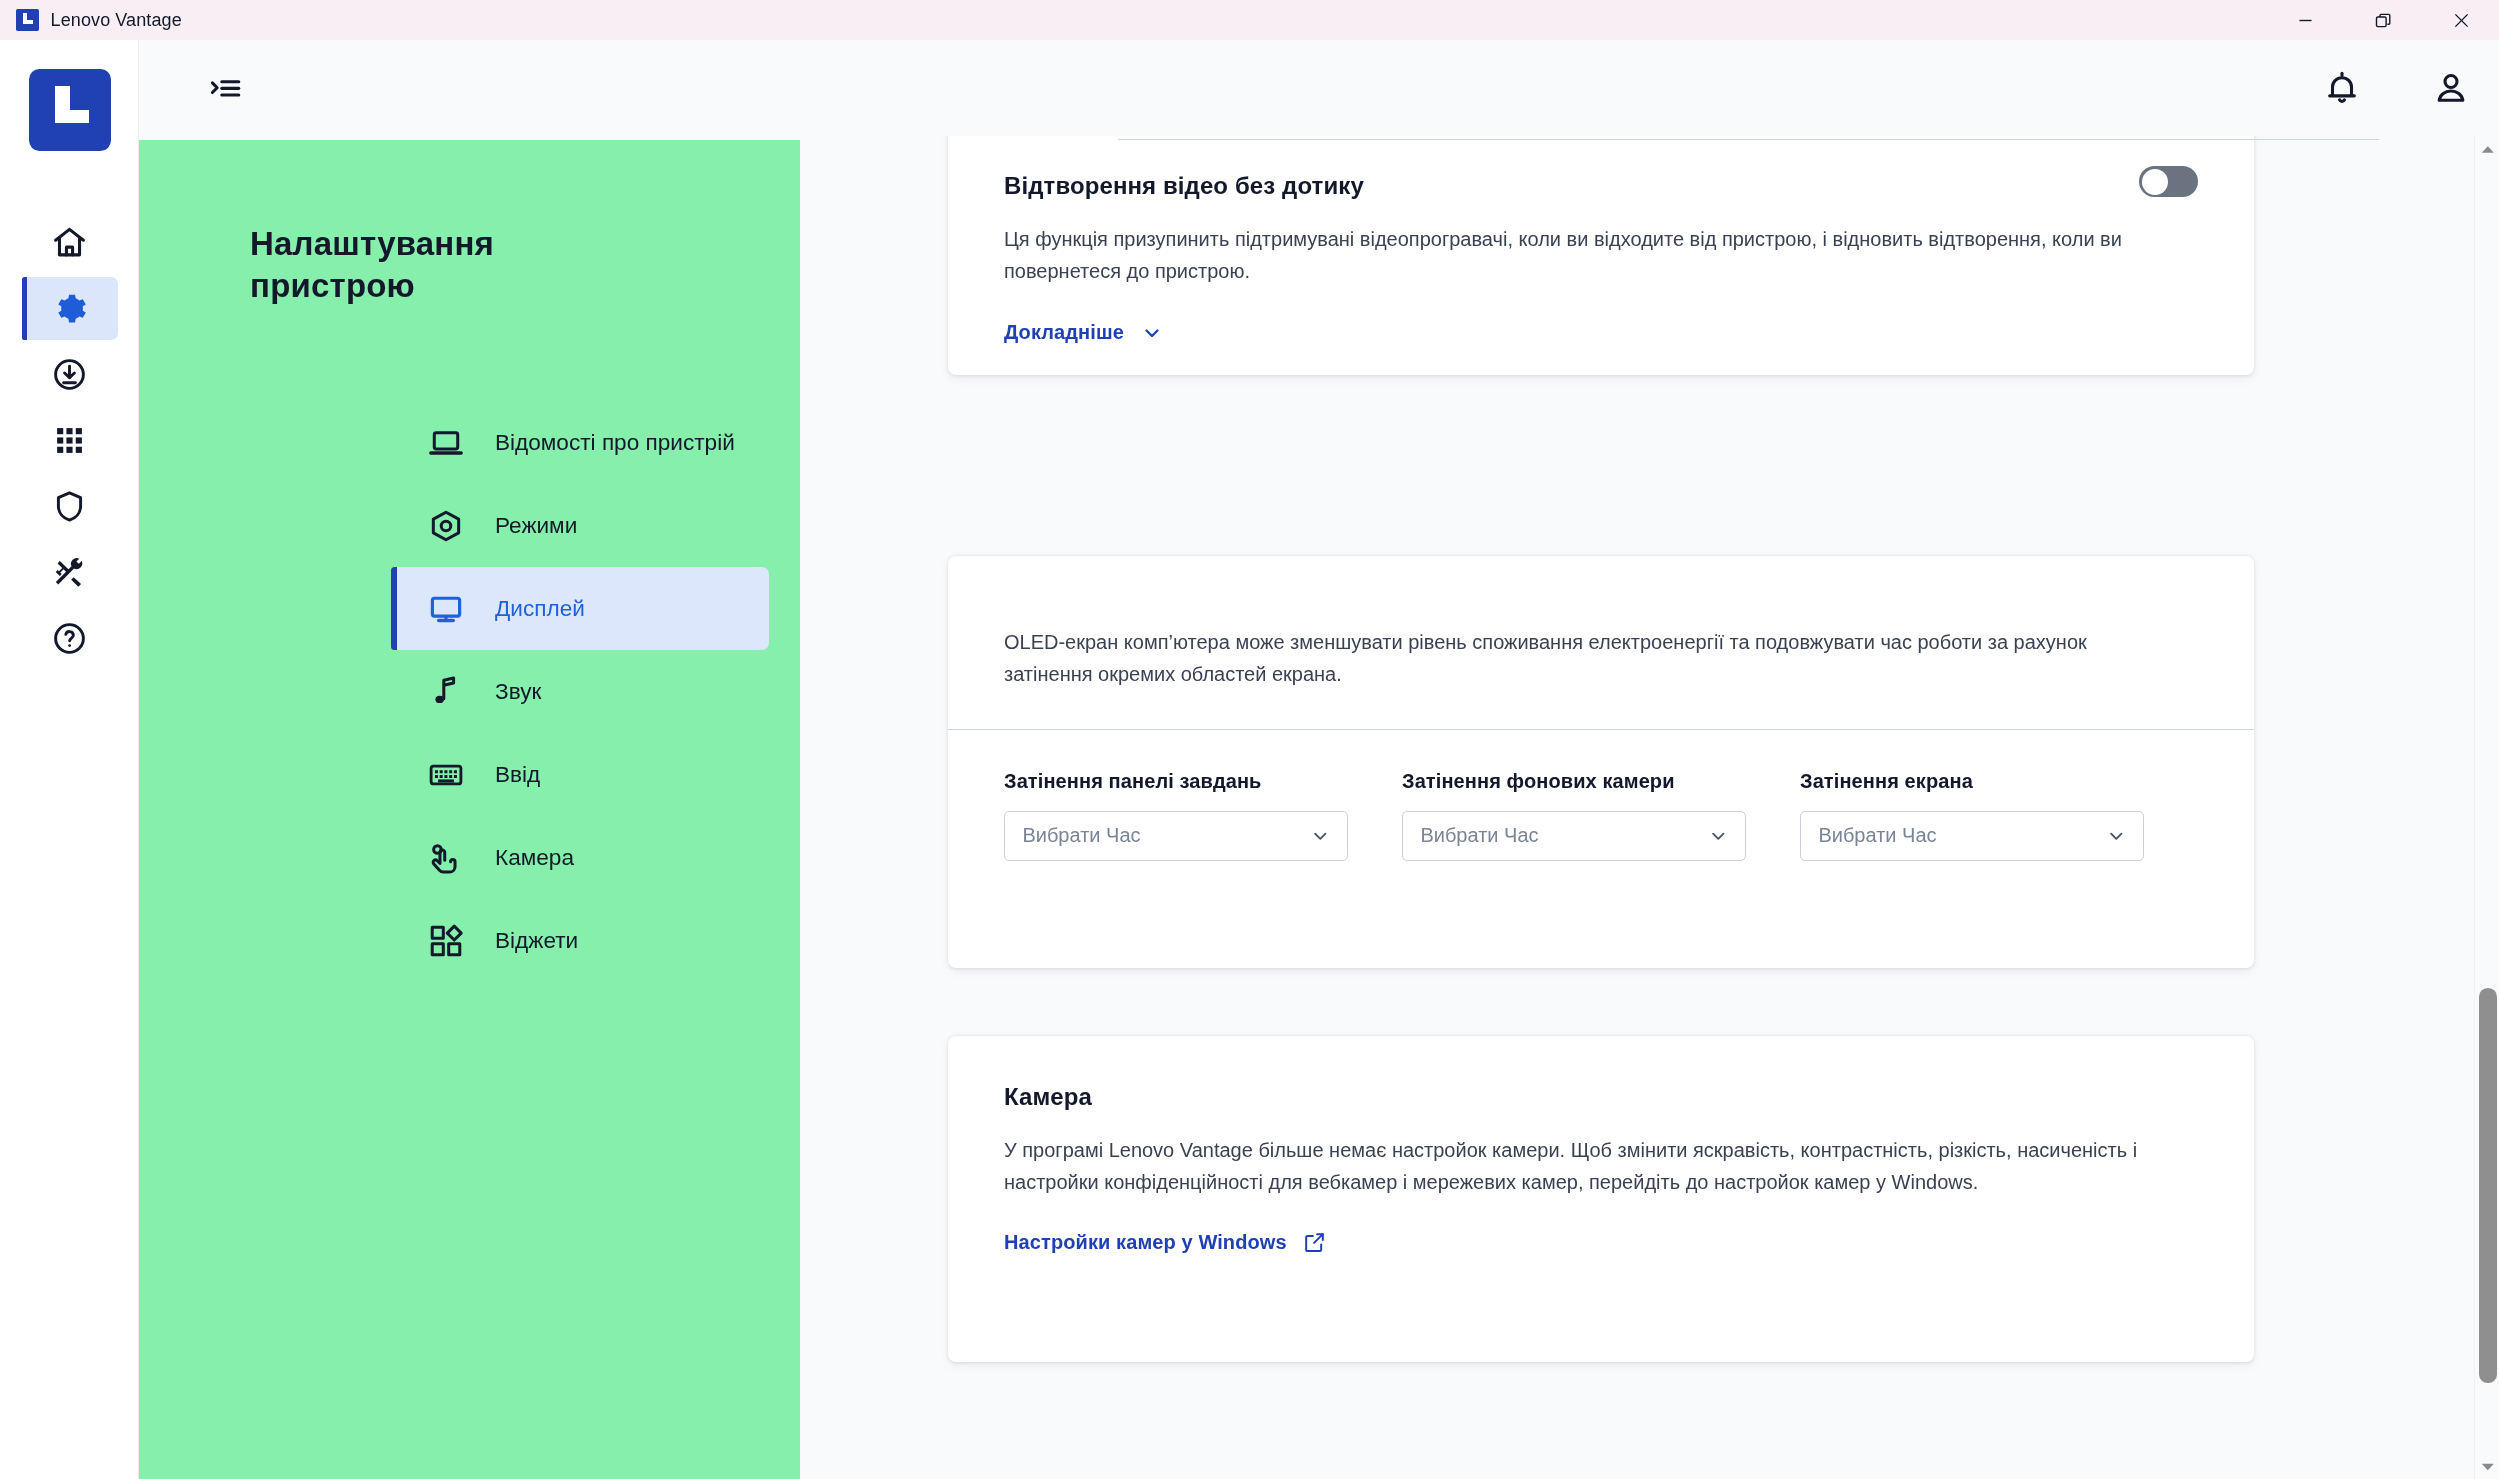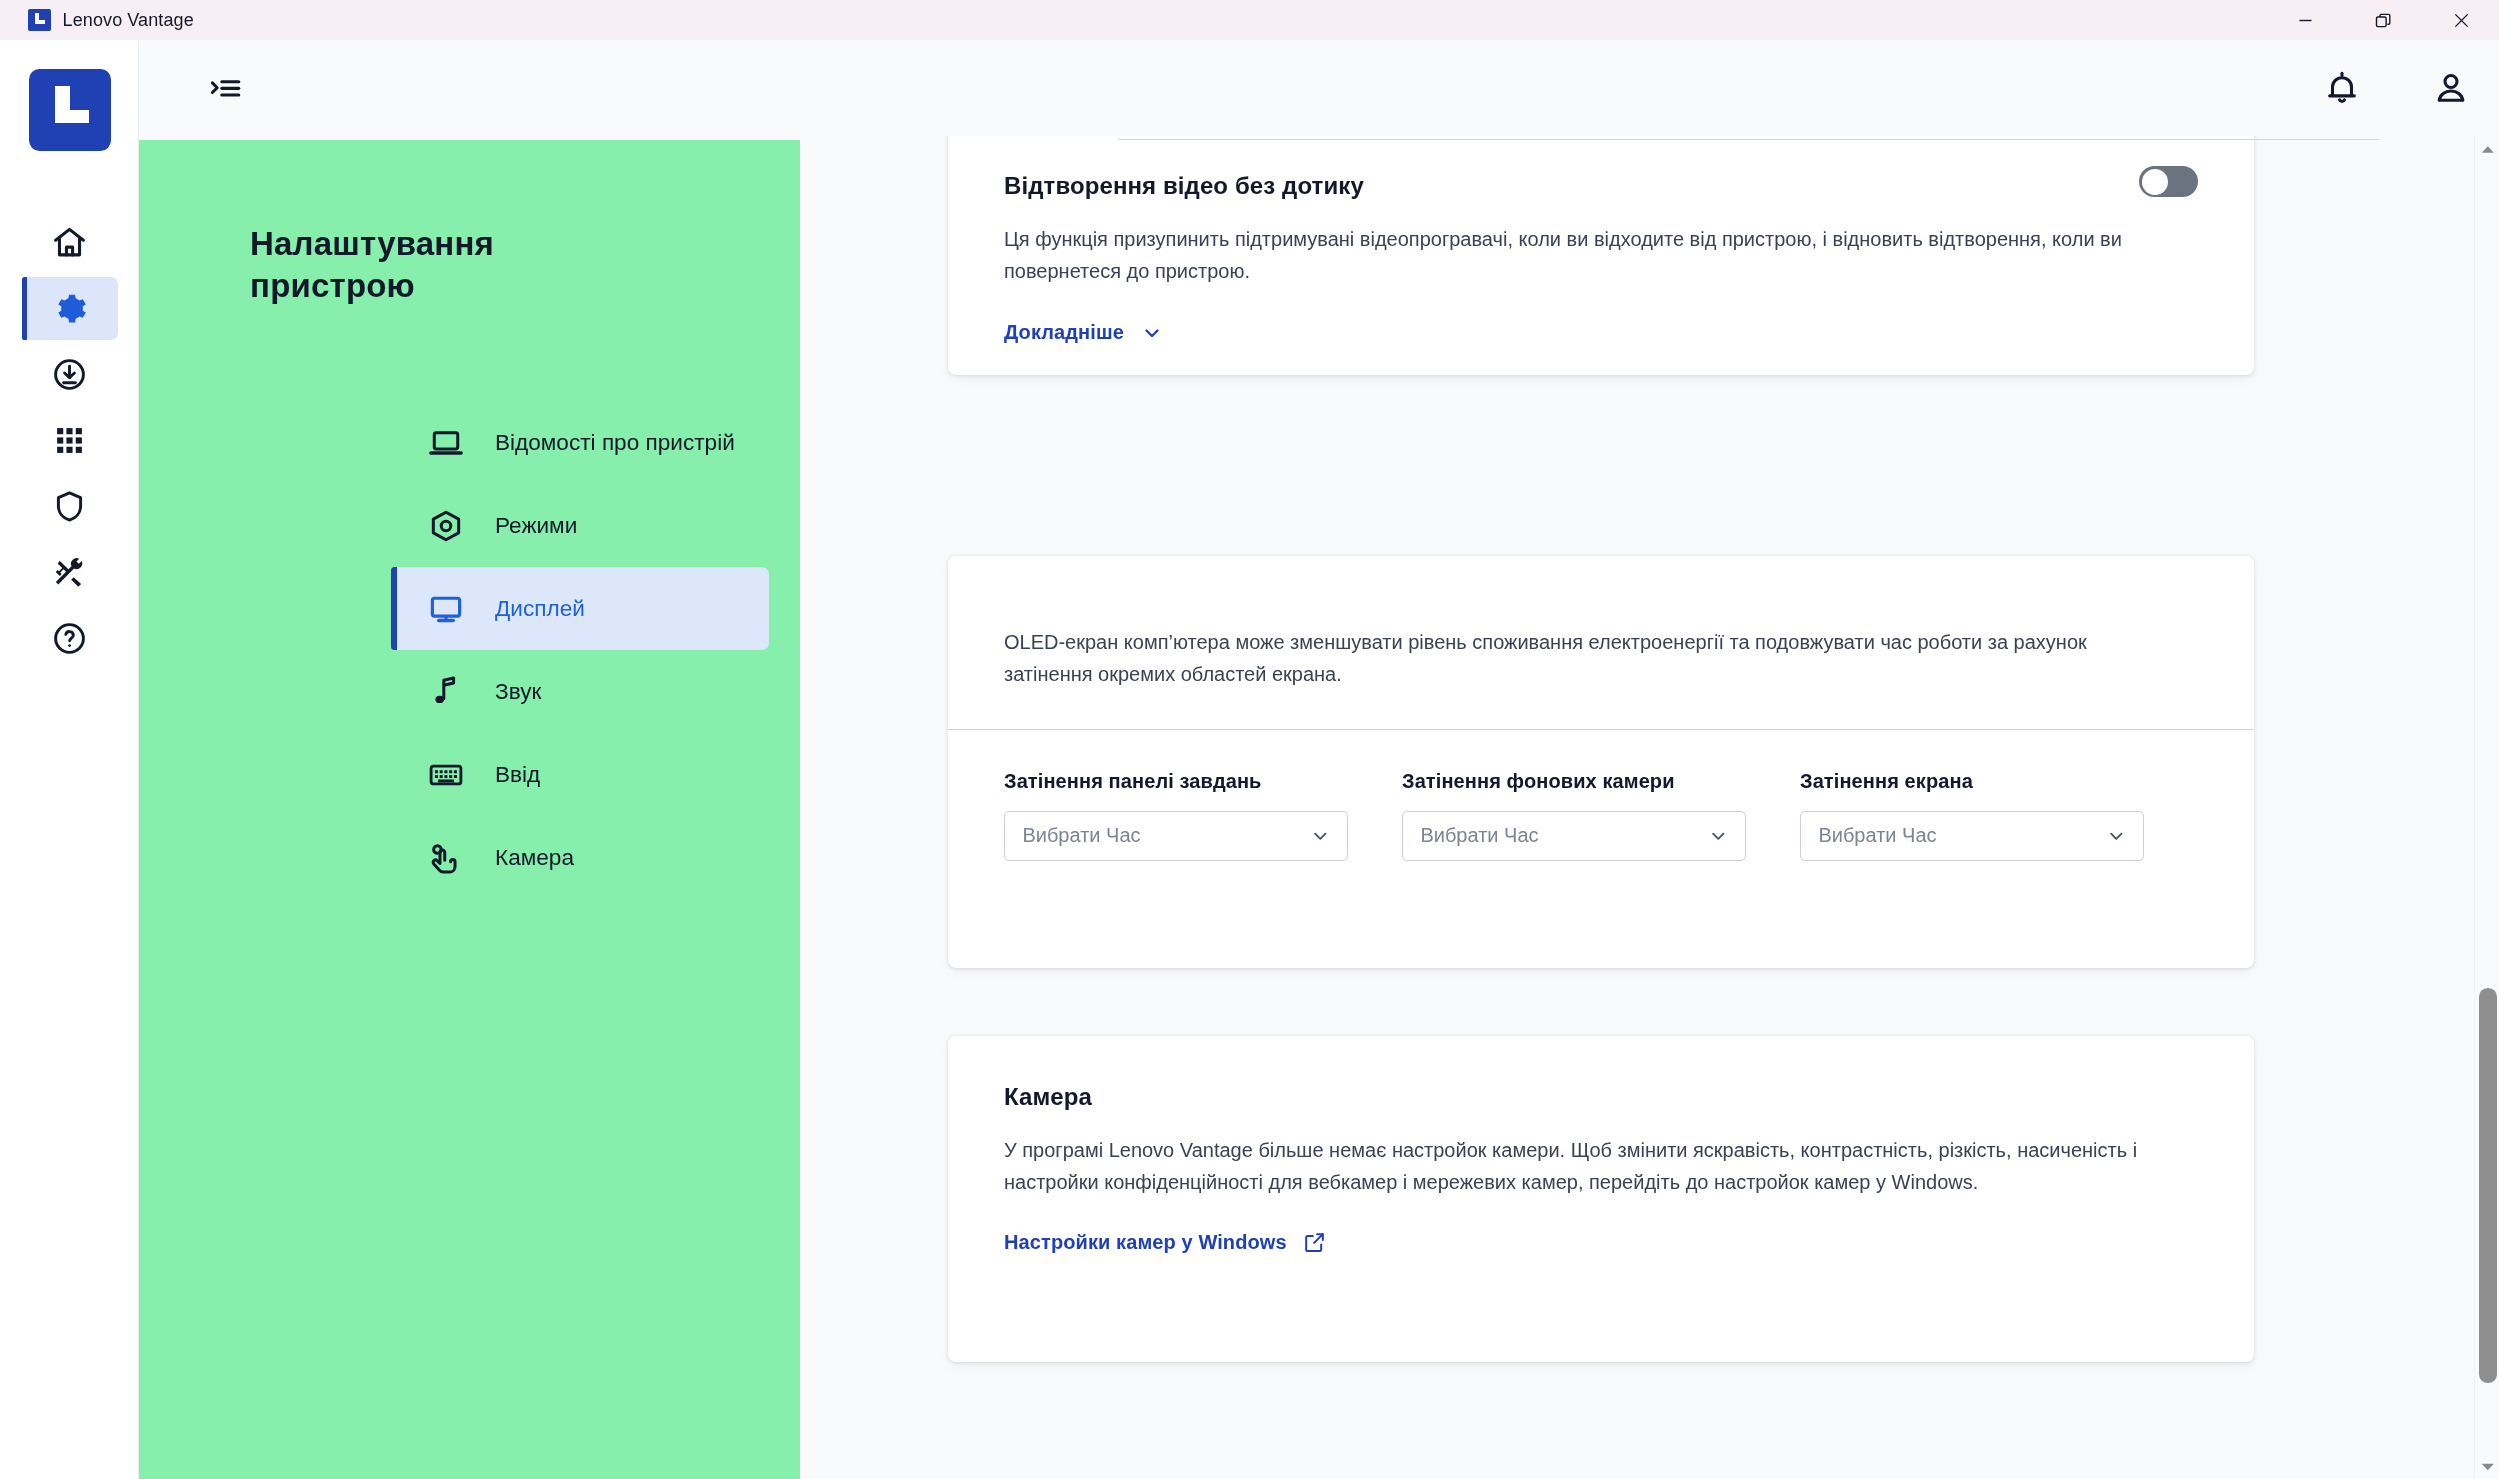--- a/index.html
+++ b/index.html
@@ -21,21 +21,21 @@
     top: 0; left: 0;
     width: 2500px; height: 40px;
     background: #f7eff3;
     display: flex;
     align-items: center;
   }
   .titlebar-left {
     display: flex;
     align-items: center;
     gap: 12px;
-    padding-left: 28px;
+    padding-left: 16px;
   }
   .tb-logo {
     width: 22.6px; height: 22.6px;
     background: #1f41b4;
     border-radius: 1.7px;
     position: relative;
     flex: none;
   }
   .tb-logo::before {
     content: "";
@@ -573,20 +573,31 @@
         <div class="nav-item">
           <span class="nav-ico">
             <svg width="38" height="38" viewBox="0 0 24 24" fill="none" stroke="currentColor" stroke-width="1.9" stroke-linecap="round" stroke-linejoin="round">
               <path d="M6.6 4.2A2.4 2.4 0 1 0 6.6 9a2.4 2.4 0 0 0 0-4.8Z"></path>
               <path d="M11.2 13.4V8.5a1.5 1.5 0 0 0-3 0v6.9l-1.7-1.7a1.5 1.5 0 0 0-2.2 2.1l3.6 4a3.4 3.4 0 0 0 2.6 1.1h3.8a3.4 3.4 0 0 0 3.4-3.4v-3.1a1.4 1.4 0 0 0-2.8 0"></path>
             </svg>
           </span>
           <span class="nav-label">Камера</span>
         </div>
 
+        <div class="nav-item">
+          <span class="nav-ico">
+            <svg width="38" height="38" viewBox="0 0 24 24" fill="none" stroke="currentColor" stroke-width="1.9" stroke-linejoin="round">
+              <rect x="3.3" y="3.3" width="7" height="7"></rect>
+              <rect x="3.3" y="13.7" width="7" height="7"></rect>
+              <rect x="13.7" y="13.7" width="7" height="7"></rect>
+              <path d="m17.2 2.6 4.4 4.4-4.4 4.4-4.4-4.4Z"></path>
+            </svg>
+          </span>
+          <span class="nav-label">Віджети</span>
+        </div>
 
       </div>
     </aside>
 
     <section class="scrollpanel">
 
       <article class="card" style="top:-96px; height:335px;">
         <div class="card-top-rule" style="top:99px;"></div>
         <div class="card-pad" style="padding-top:132px;">
           <div class="card-title">Відтворення відео без дотику</div>

